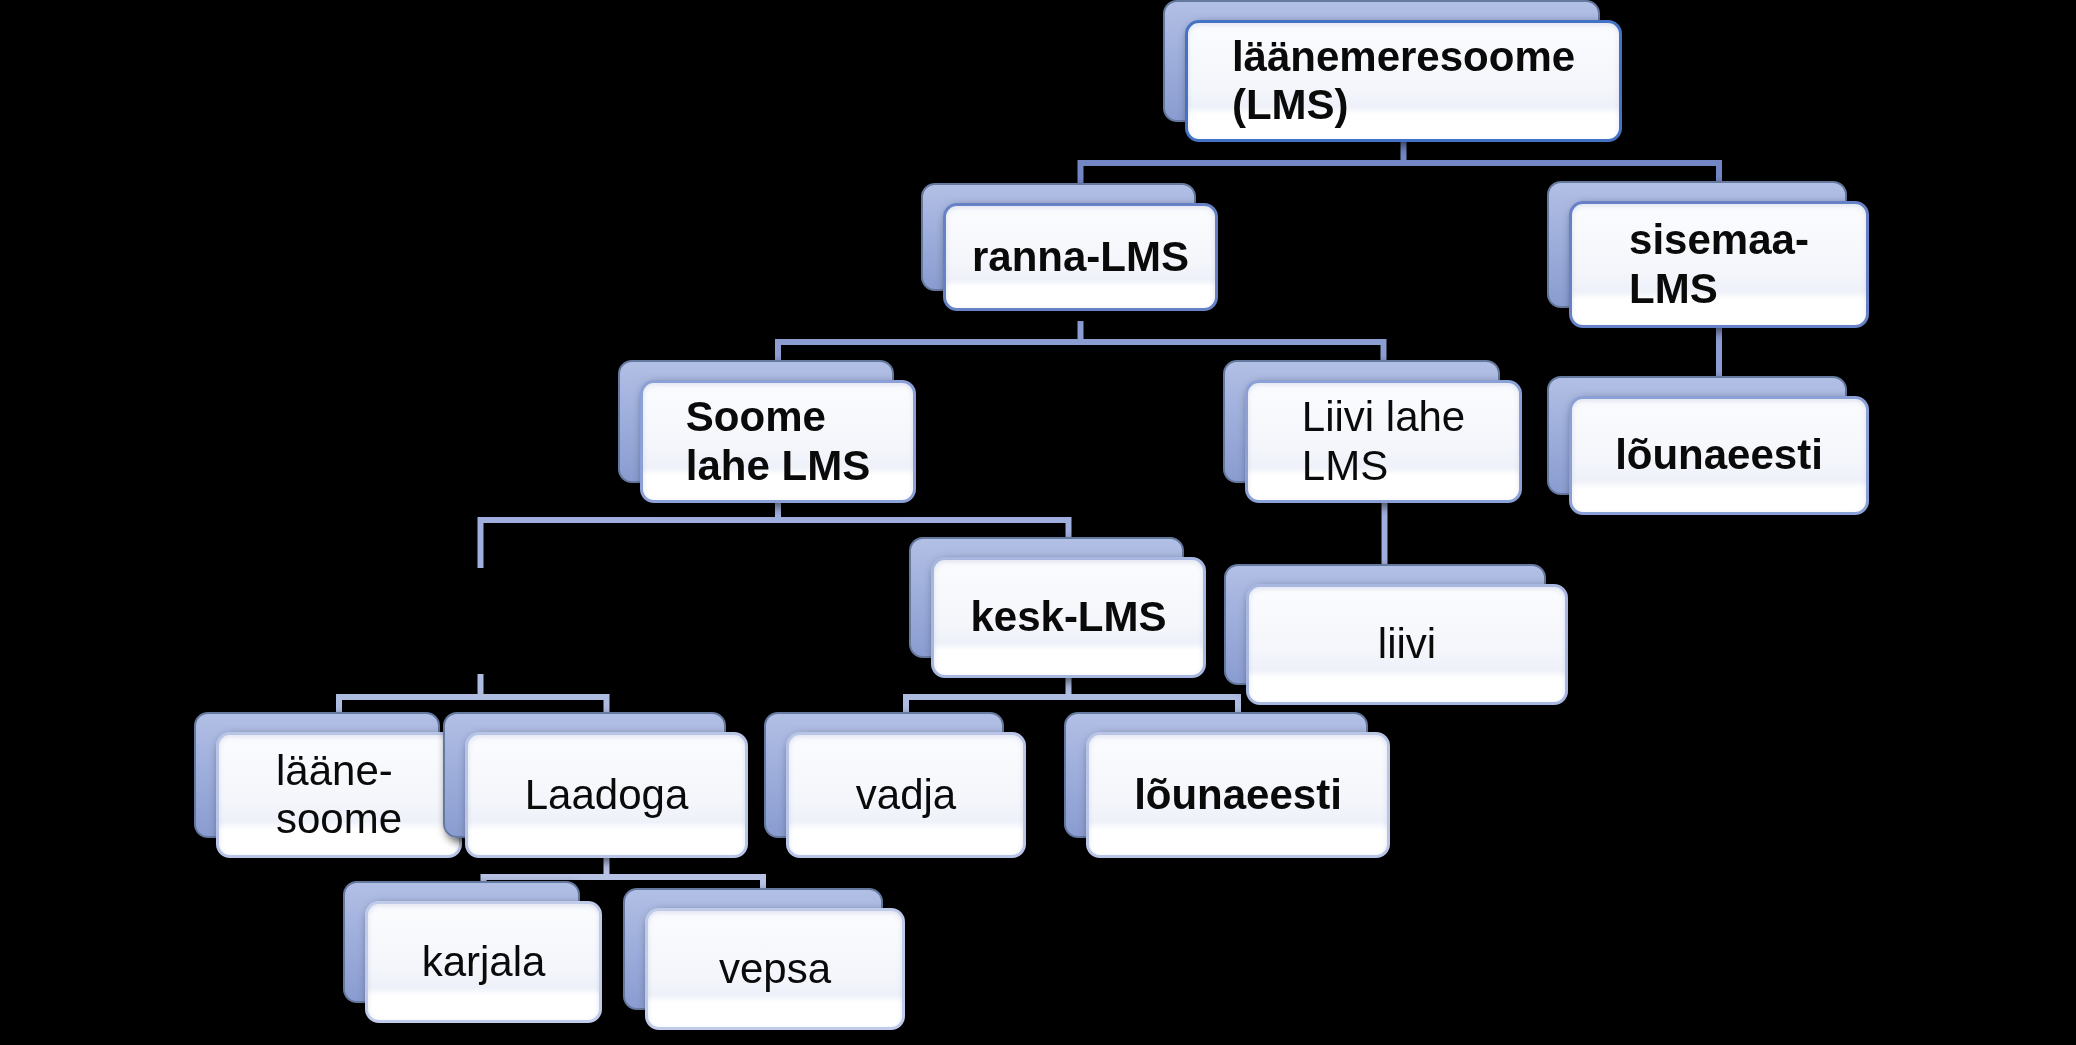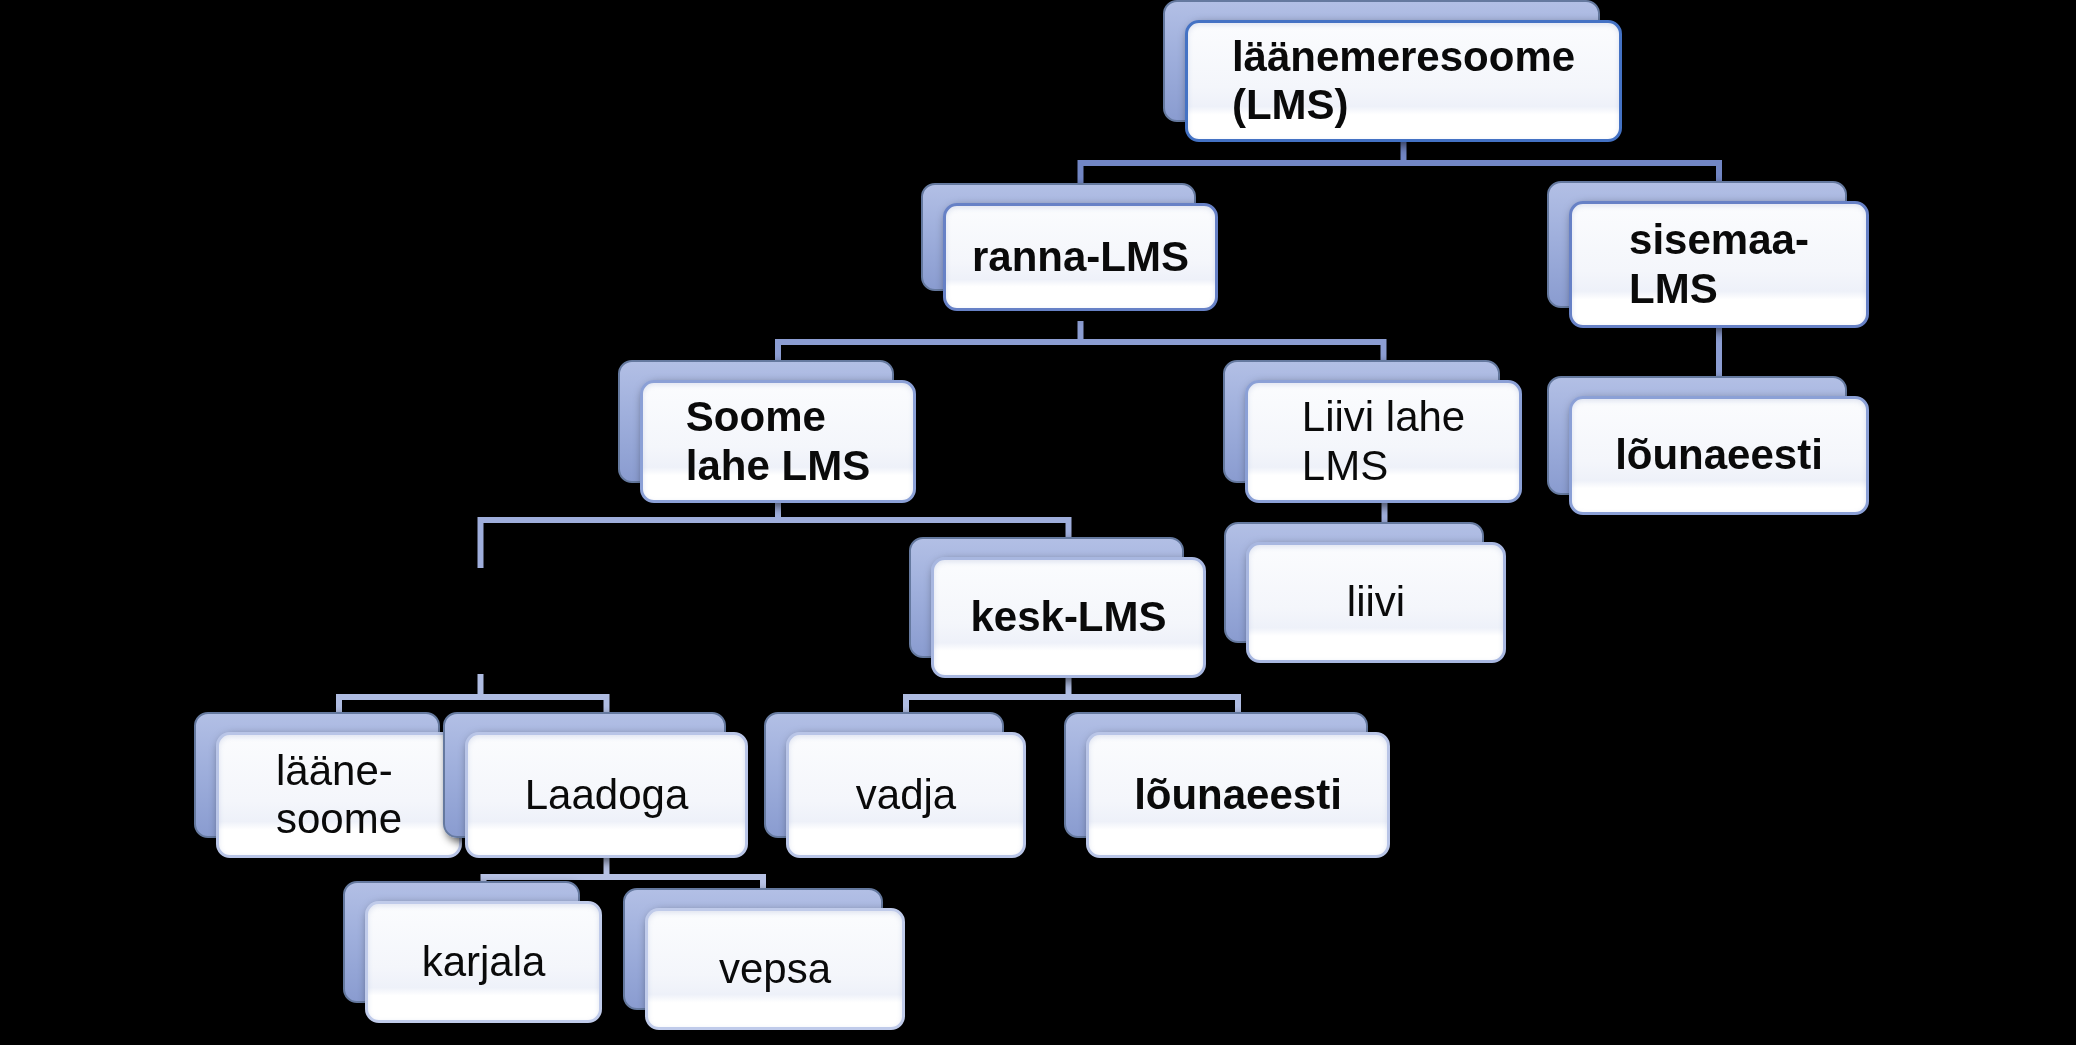--- a/index.html
+++ b/index.html
@@ -136,21 +136,21 @@
   </div>
 
 
   <div class="node lv4 bold" style="left:931px;top:557px;width:275px;height:121px">
     <div class="back"></div>
     <div class="front">
       <span class="label">kesk-LMS</span>
     </div>
   </div>
 
-  <div class="node lv4" style="left:1246px;top:542px;width:260px;height:121px">
+  <div class="node lv4" style="left:1246px;top:584px;width:322px;height:121px">
     <div class="back"></div>
     <div class="front">
       <span class="label">liivi</span>
     </div>
   </div>
 
   <div class="node lv5" style="left:216px;top:732px;width:246px;height:126px">
     <div class="back"></div>
     <div class="front">
       <span class="label">lääne-

